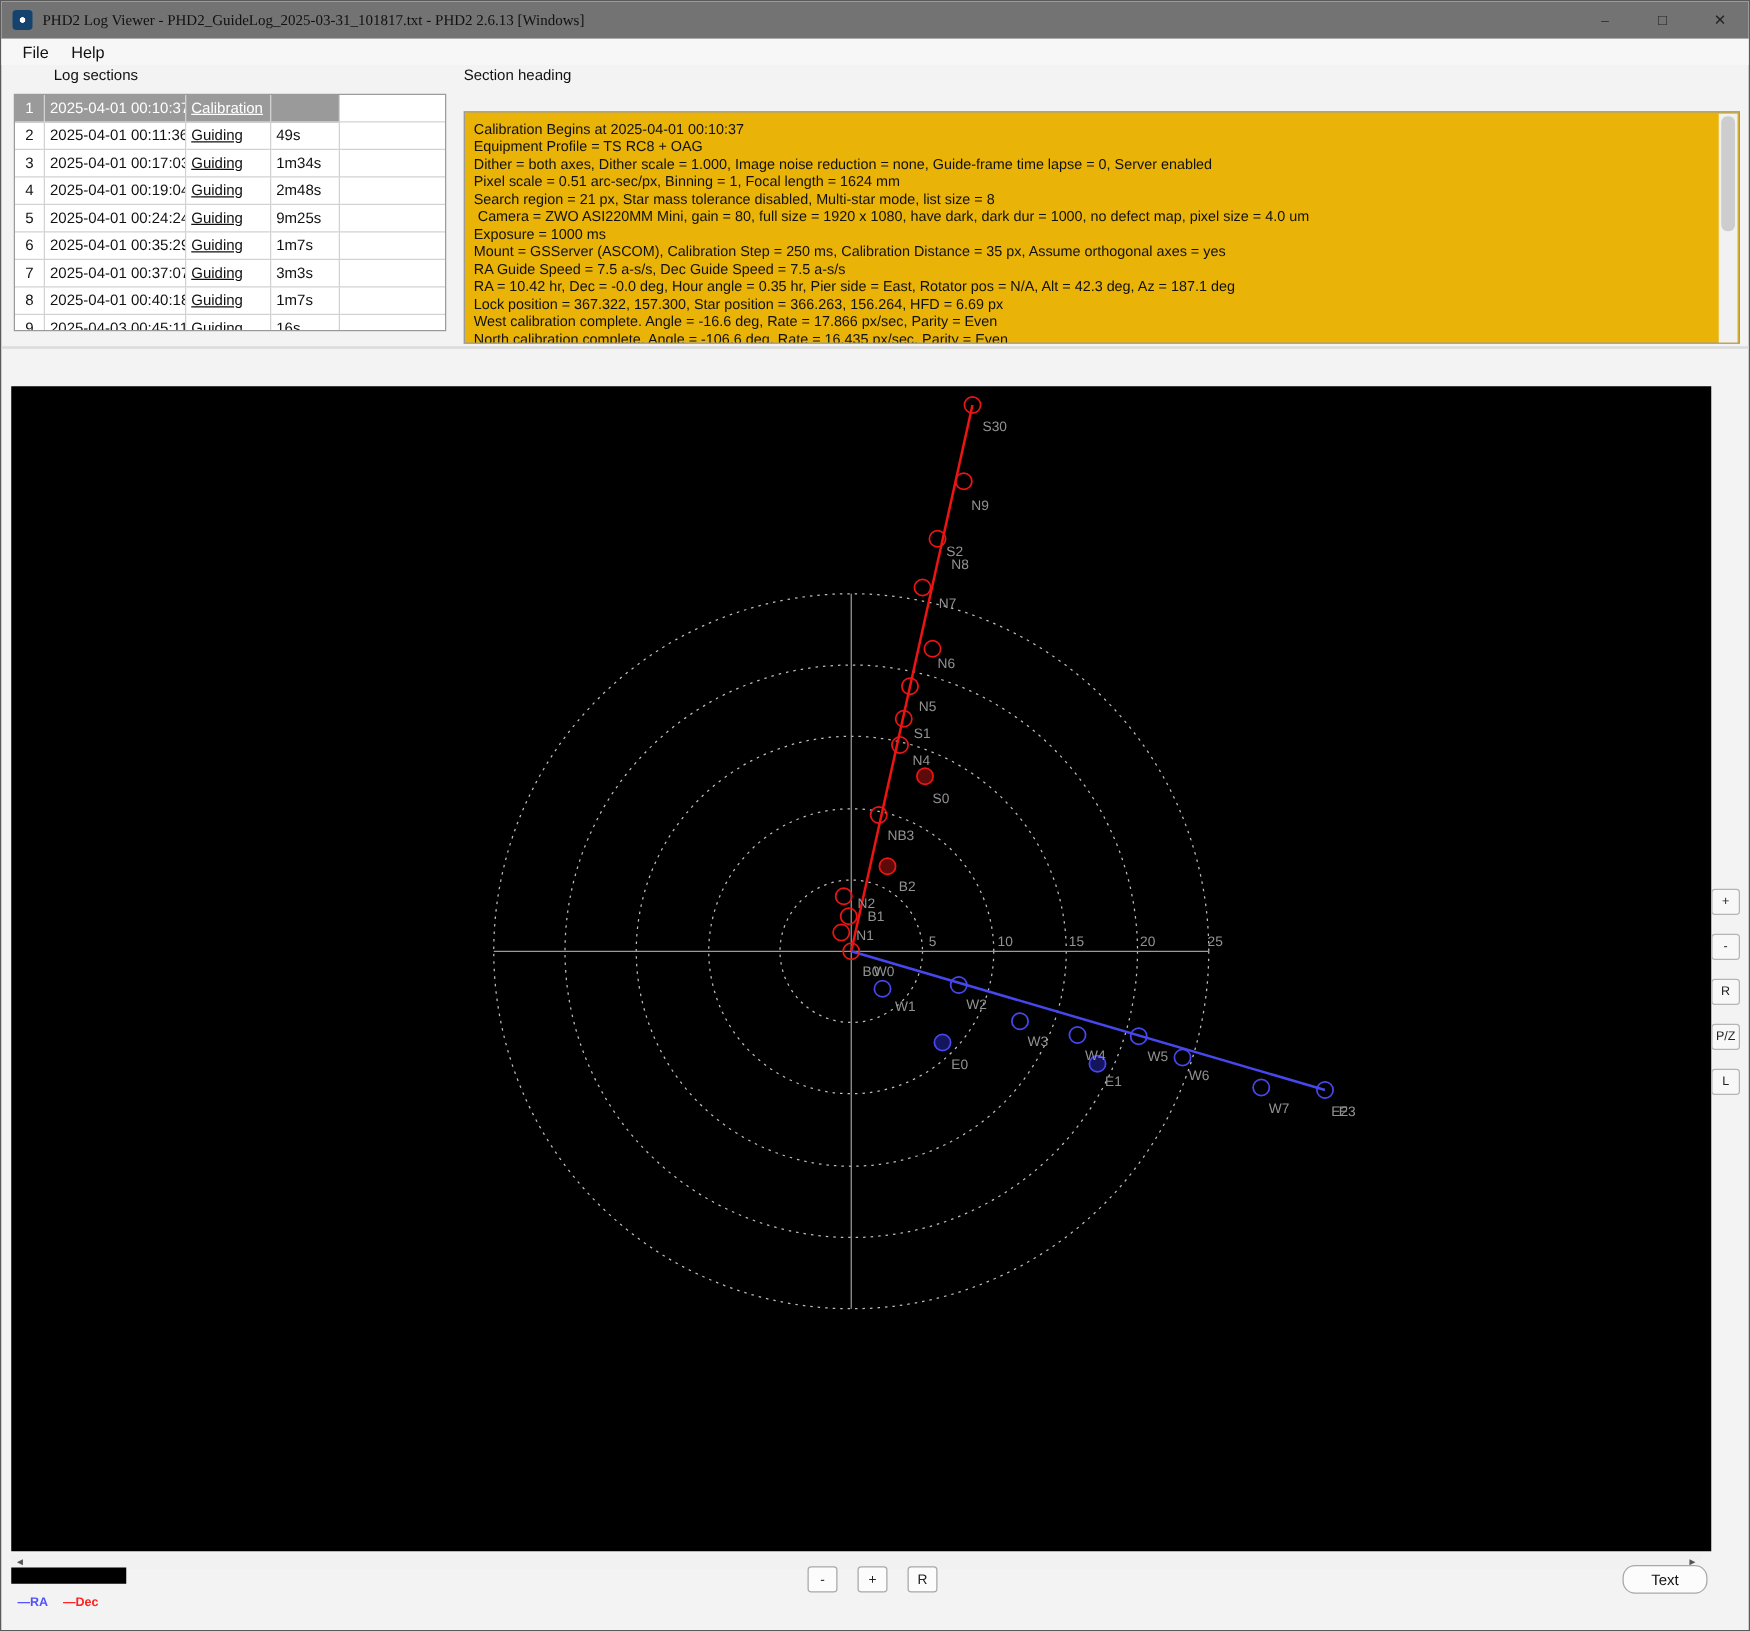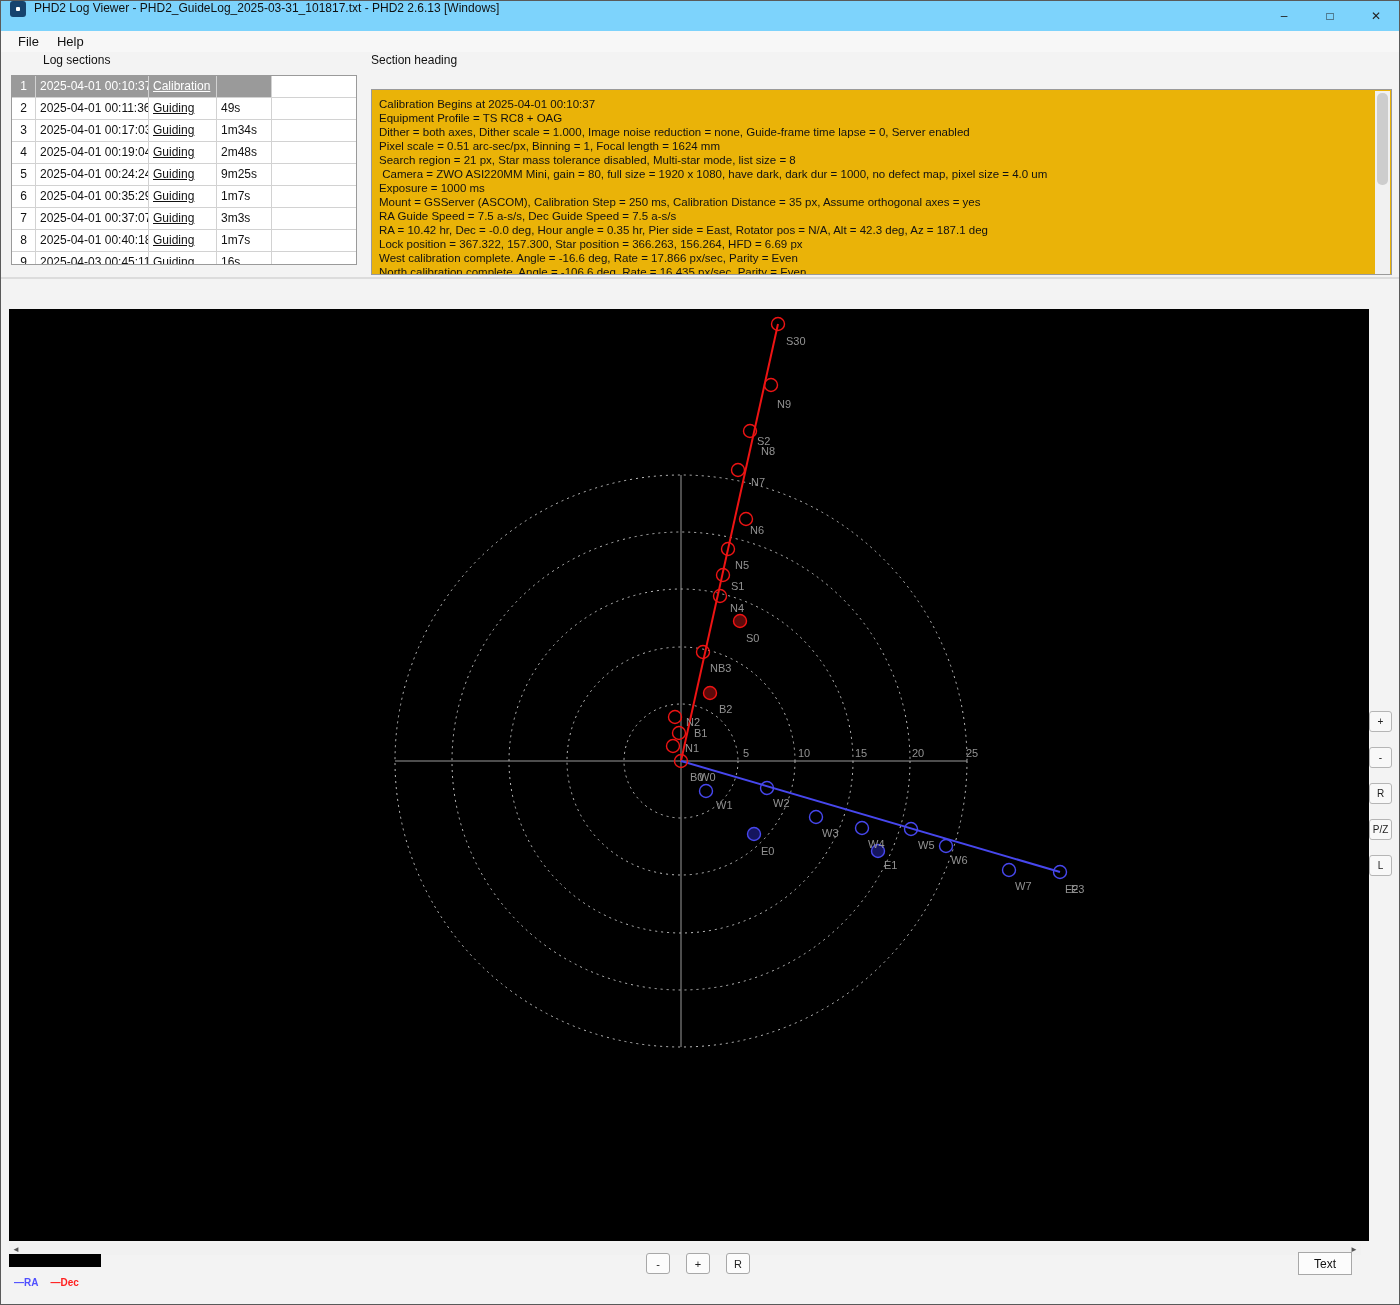--- a/index.html
+++ b/index.html
@@ -2,21 +2,21 @@
 <html><head>
 <meta charset="utf-8">
 <style>
   html,body{margin:0;padding:0;background:#888;}
   .window{
     position:relative;width:1400px;height:1305px;background:#f3f3f3;
     font-family:"Liberation Sans",sans-serif;overflow:hidden;
     border:1px solid #5a5a5a;box-sizing:border-box;
   }
   
-  .titlebar{position:absolute;top:0;left:0;right:0;height:30px;background:#7dd3fc;display:flex;align-items:flex-start;}
+  .titlebar{position:absolute;top:0;left:0;right:0;height:30px;background:#737373;display:flex;align-items:center;font-family:Liberation Serif, serif;}
   .app-icon{width:16px;height:16px;margin:0 8px 0 9px;border-radius:3px;
     background:radial-gradient(circle at 50% 50%, #ffffff 0 2px, #16436e 2.5px);}
   .title-text{font-size:12px;color:#111;white-space:nowrap;}
   .win-controls{position:absolute;right:0;top:0;height:30px;display:flex;}
   .win-btn{width:46px;height:30px;display:flex;align-items:center;justify-content:center;font-size:12px;color:#222;}
   
   .menubar{position:absolute;top:30px;left:0;right:0;height:21px;background:#f7f7f7;display:flex;align-items:center;padding-left:8px;font-size:13px;color:#111;}
   .menu-item{padding:1px 9px;}
   
   .panel-label{position:absolute;font-size:12px;color:#111;}
@@ -52,21 +52,21 @@
   .hscroll{position:absolute;left:8px;top:1242px;width:1352px;height:12px;background:#f1f1f1;
     display:flex;align-items:center;justify-content:space-between;}
   .hscroll-arrow{width:14px;height:12px;font-size:8px;color:#555;display:flex;align-items:center;justify-content:center;}
   
   .legend{position:absolute;left:8px;top:1253px;width:92px;height:13px;background:#000;display:flex;align-items:center;gap:12px;padding-left:5px;box-sizing:border-box;}
   .legend-entry{font-size:10px;font-weight:bold;white-space:nowrap;margin-top:44px;}
   
   .bottom-btns{position:absolute;left:645px;top:1252px;display:flex;gap:16px;}
   .bottom-btn{width:24px;height:21px;background:#fcfcfc;border:1px solid #a8a8a8;border-radius:3px;
     font-size:11px;color:#222;display:flex;align-items:center;justify-content:center;box-sizing:border-box;}
-  .text-btn{position:absolute;left:1297px;top:1251px;width:54px;height:23px;background:#fcfcfc;border:1px solid #a8a8a8;border-radius:0;
+  .text-btn{position:absolute;left:1297px;top:1251px;width:68px;height:23px;background:#fcfcfc;border:1px solid #a8a8a8;border-radius:10px;
     font-size:12px;color:#111;display:flex;align-items:center;justify-content:center;box-sizing:border-box;}
 </style>
 </head>
 <body>
 
 <div class="window">
 
   <div class="titlebar">
     <div class="app-icon"></div>
     <div class="title-text">PHD2 Log Viewer - PHD2_GuideLog_2025-03-31_101817.txt - PHD2 2.6.13 [Windows]</div>

